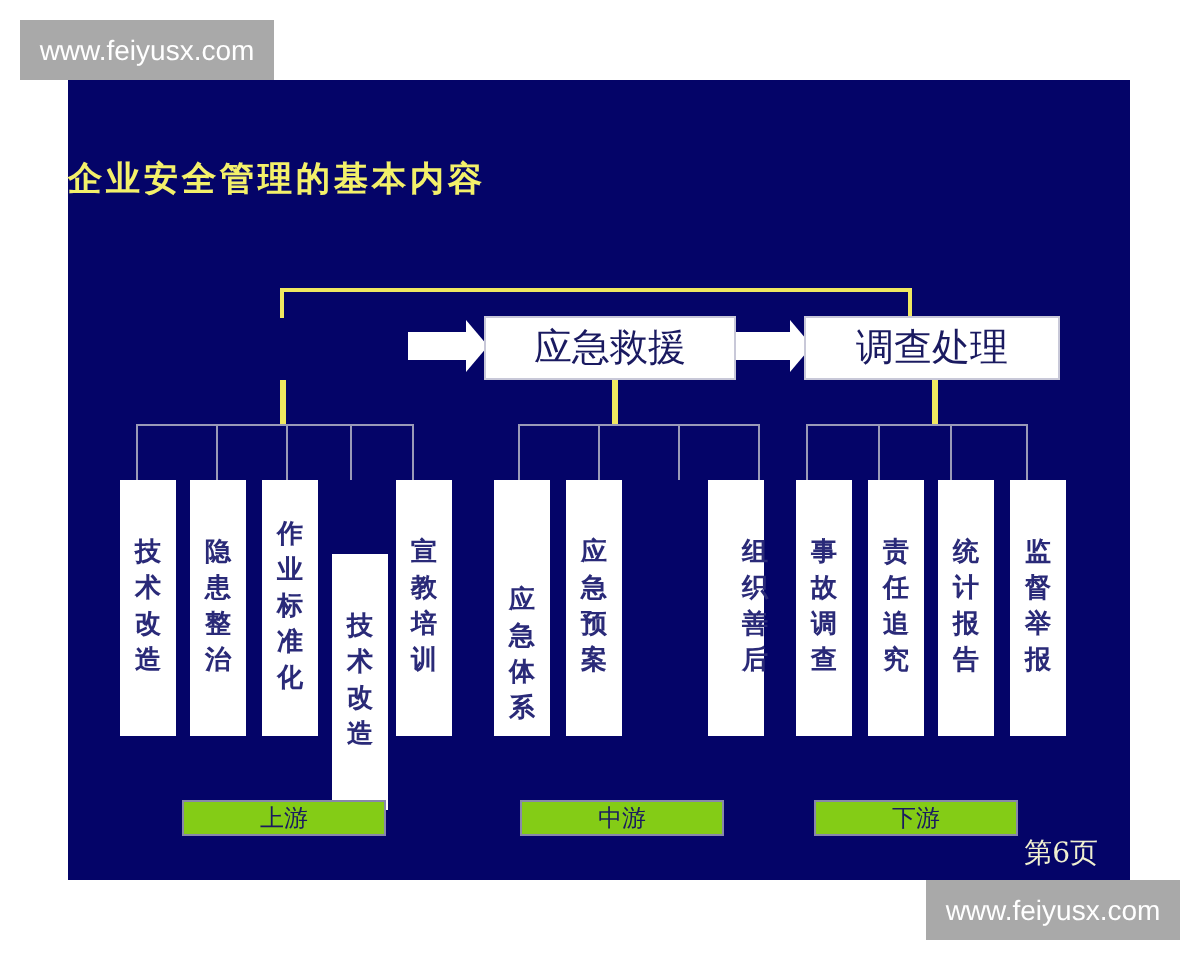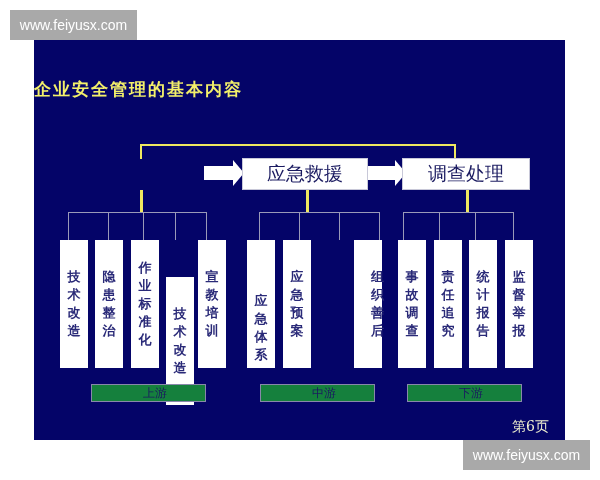--- a/index.html
+++ b/index.html
@@ -16,22 +16,22 @@
           color:#1a1a60; font-size:19px; display:flex; align-items:center; justify-content:center;
           font-family:"DejaVu Sans", sans-serif; }
   .arrow { position:absolute; top:126px; height:14px; background:#ffffff; }
   .arrow::after { content:""; position:absolute; right:-10px; top:-6px; border-left:11px solid #ffffff;
                   border-top:13px solid transparent; border-bottom:13px solid transparent; }
   .yline { position:absolute; background:#f0e860; }
   .gline { position:absolute; background:#9a9ab8; }
   .sub { position:absolute; top:200px; height:128px; width:28px; background:#ffffff;
          color:#2a2a78; font-size:13px; font-weight:bold; display:flex; flex-direction:column;
          align-items:center; justify-content:center; line-height:18px; font-family:"DejaVu Serif", serif; }
-  .stage { position:absolute; top:344px; height:16px; width:100px; background:#15803d; border:1px solid #8888aa;
-           color:#1a1a60; font-size:12px; display:flex; align-items:center; justify-content:center;padding-left:13px; }
+  .stage { position:absolute; top:360px; height:16px; width:100px; background:#84cc16; border:1px solid #8888aa;
+           color:#1a1a60; font-size:12px; display:flex; align-items:center; justify-content:center; }
   .page { position:absolute; right:16px; top:378px; color:#f0f0d0; font-size:14px;
           font-family:"DejaVu Serif", serif; }
 </style>
 </head>
 <body>
 
 <div id="wm1" class="wm">www.feiyusx.com</div>
 
 <div id="slide">
   <div class="title">企业安全管理的基本内容</div>

